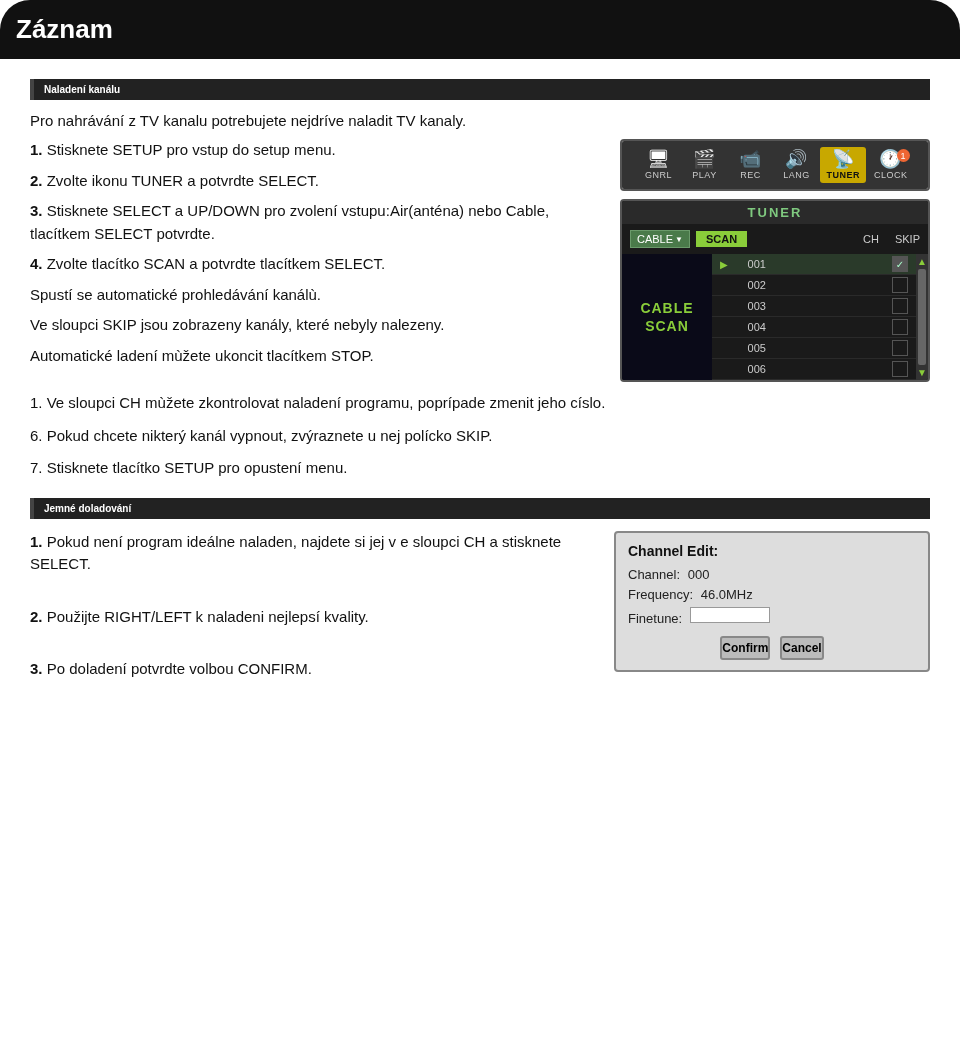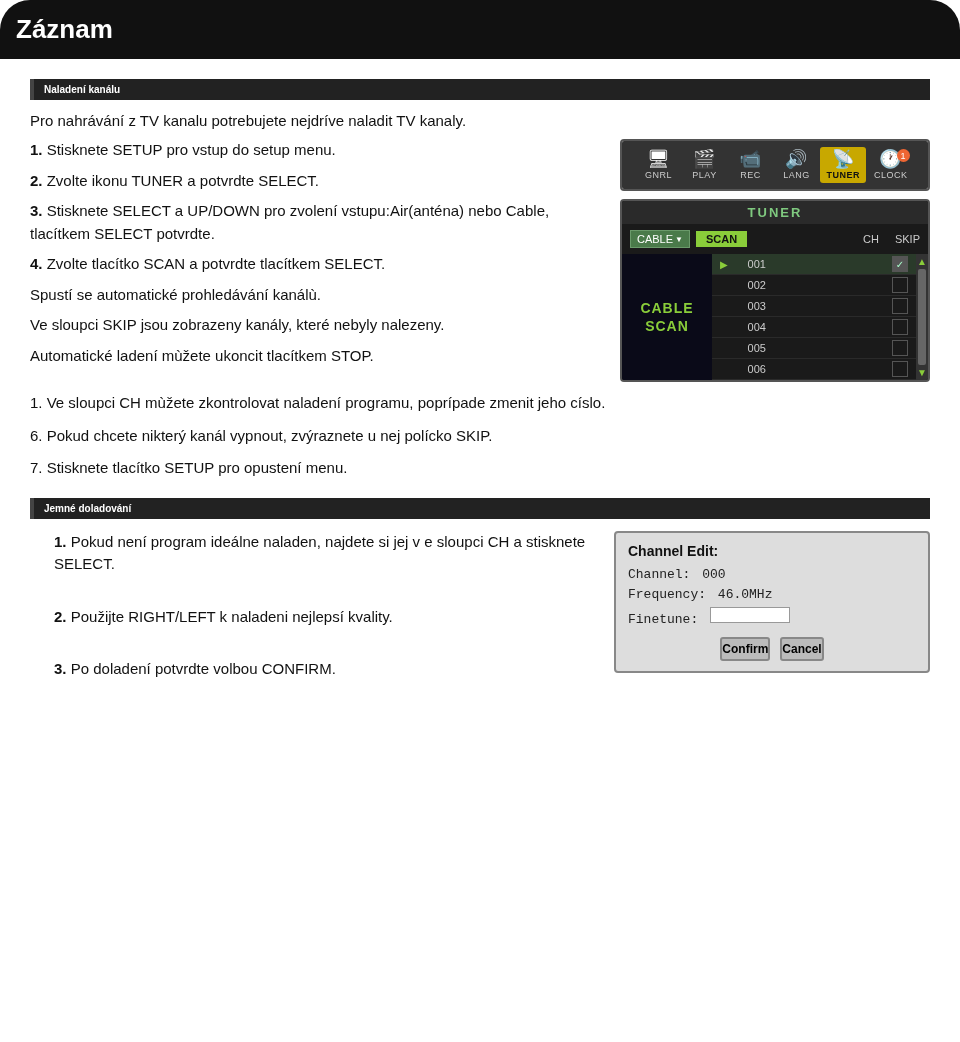--- a/index.html
+++ b/index.html
@@ -225,21 +225,20 @@
       line-height: 1.5;
     }
 
     
     .fine-section {
       margin-top: 18px;
     }
     .fine-two-col {
       display: flex;
       gap: 8px;
-      margin-left: 24px;
     }
     .fine-left {
       flex: 1;
     }
     .fine-right {
       width: 316px;
       flex-shrink: 0;
     }
 
     
@@ -252,21 +251,20 @@
     }
     .channel-edit-title {
       font-size: 14px;
       font-weight: bold;
       margin-bottom: 8px;
       color: #111;
     }
     .channel-edit-row {
       margin-bottom: 5px;
       color: #222;
-      font-family: Liberation Mono, monospace;
     }
     .channel-edit-input {
       display: inline-block;
       background: #fff;
       border: 1px solid #999;
       width: 80px;
       height: 16px;
       margin-left: 4px;
     }
     .channel-edit-buttons {

